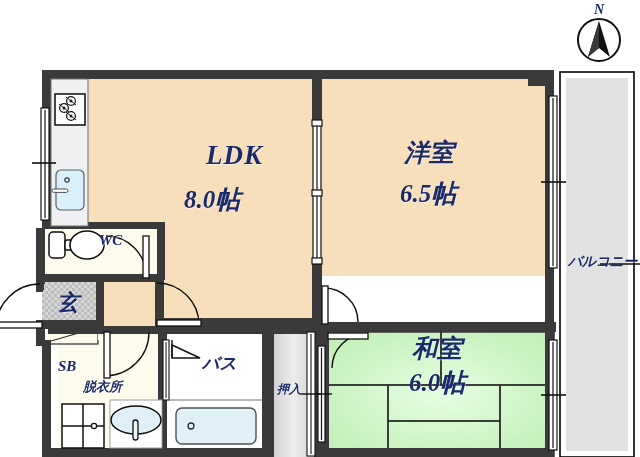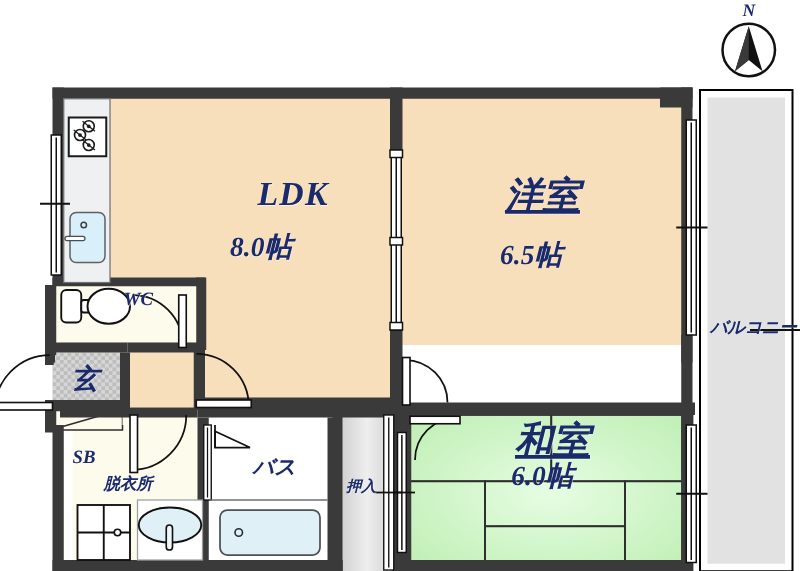--- a/index.html
+++ b/index.html
@@ -13,22 +13,22 @@
     position:absolute;
     color:#1b2a6b;
     font-family:"Liberation Serif", serif;
     font-style:italic;
     font-weight:700;
     white-space:nowrap;
     pointer-events:none;
     text-shadow:0.5px 0.5px 0 rgba(255,255,255,.55);
   }
   .lbl-ldk{font-size:27px;letter-spacing:1px;margin-left:21px;}
-  .lbl-area{font-size:22px;}
-  .lbl-jp{font-size:30px;text-decoration:underline;}
+  .lbl-area{font-size:25px;}
+  .lbl-jp{font-size:25px;}
   .lbl-sm{font-size:15px;}
   .lbl-xs{font-size:13px;}
   .lbl-wc{font-size:15px;font-style:italic;}
   .lbl-n{font-size:13px;font-style:italic;}
 </style>
 </head>
 <body>
 
 <svg id="plan" viewBox="0 0 640 457" xmlns="http://www.w3.org/2000/svg">
 
@@ -274,32 +274,32 @@
     <path d="M 599 21 L 610 57 L 599 48 L 588 57 Z" fill="#111111"></path>
     <path d="M 599 21 L 599 48 L 588 57 Z" fill="#3a3a3a"></path>
   </g>
 
 </svg>
 
 <div class="lbl lbl-ldk" style="left:185px;top:140px;">LDK</div>
 <div class="lbl lbl-area" style="left:184px;top:183px;">8.0帖</div>
 
 <div class="lbl lbl-jp" style="left:404px;top:136px;">洋室</div>
-<div class="lbl lbl-area" style="left:400px;top:189px;">6.5帖</div>
+<div class="lbl lbl-area" style="left:400px;top:177px;">6.5帖</div>
 
 <div class="lbl lbl-jp" style="left:412px;top:332px;">和室</div>
 <div class="lbl lbl-area" style="left:409px;top:366px;">6.0帖</div>
 
 <div class="lbl lbl-wc" style="left:99px;top:232px;">WC</div>
 
 <div class="lbl" style="left:57px;top:288px;font-size:22px;">玄</div>
 
 <div class="lbl lbl-sm" style="left:58px;top:326px;margin-top:32px;">SB</div>
 
 <div class="lbl lbl-sm" style="left:83px;top:378px;font-size:13px;">脱衣所</div>
 
-<div class="lbl lbl-sm" style="left:202px;top:362px;font-size:17px;">バス</div>
+<div class="lbl lbl-sm" style="left:202px;top:352px;font-size:17px;">バス</div>
 
 <div class="lbl lbl-sm" style="left:277px;top:381px;font-size:12px;">押入</div>
 
 <div class="lbl lbl-xs" style="left:568px;top:253px;font-size:14px;letter-spacing:-0.5px;font-style:italic;">バルコニー</div>
 
 <div class="lbl lbl-n" style="left:594px;top:2px;font-size:14px;">N</div>
 
 </body></html>

